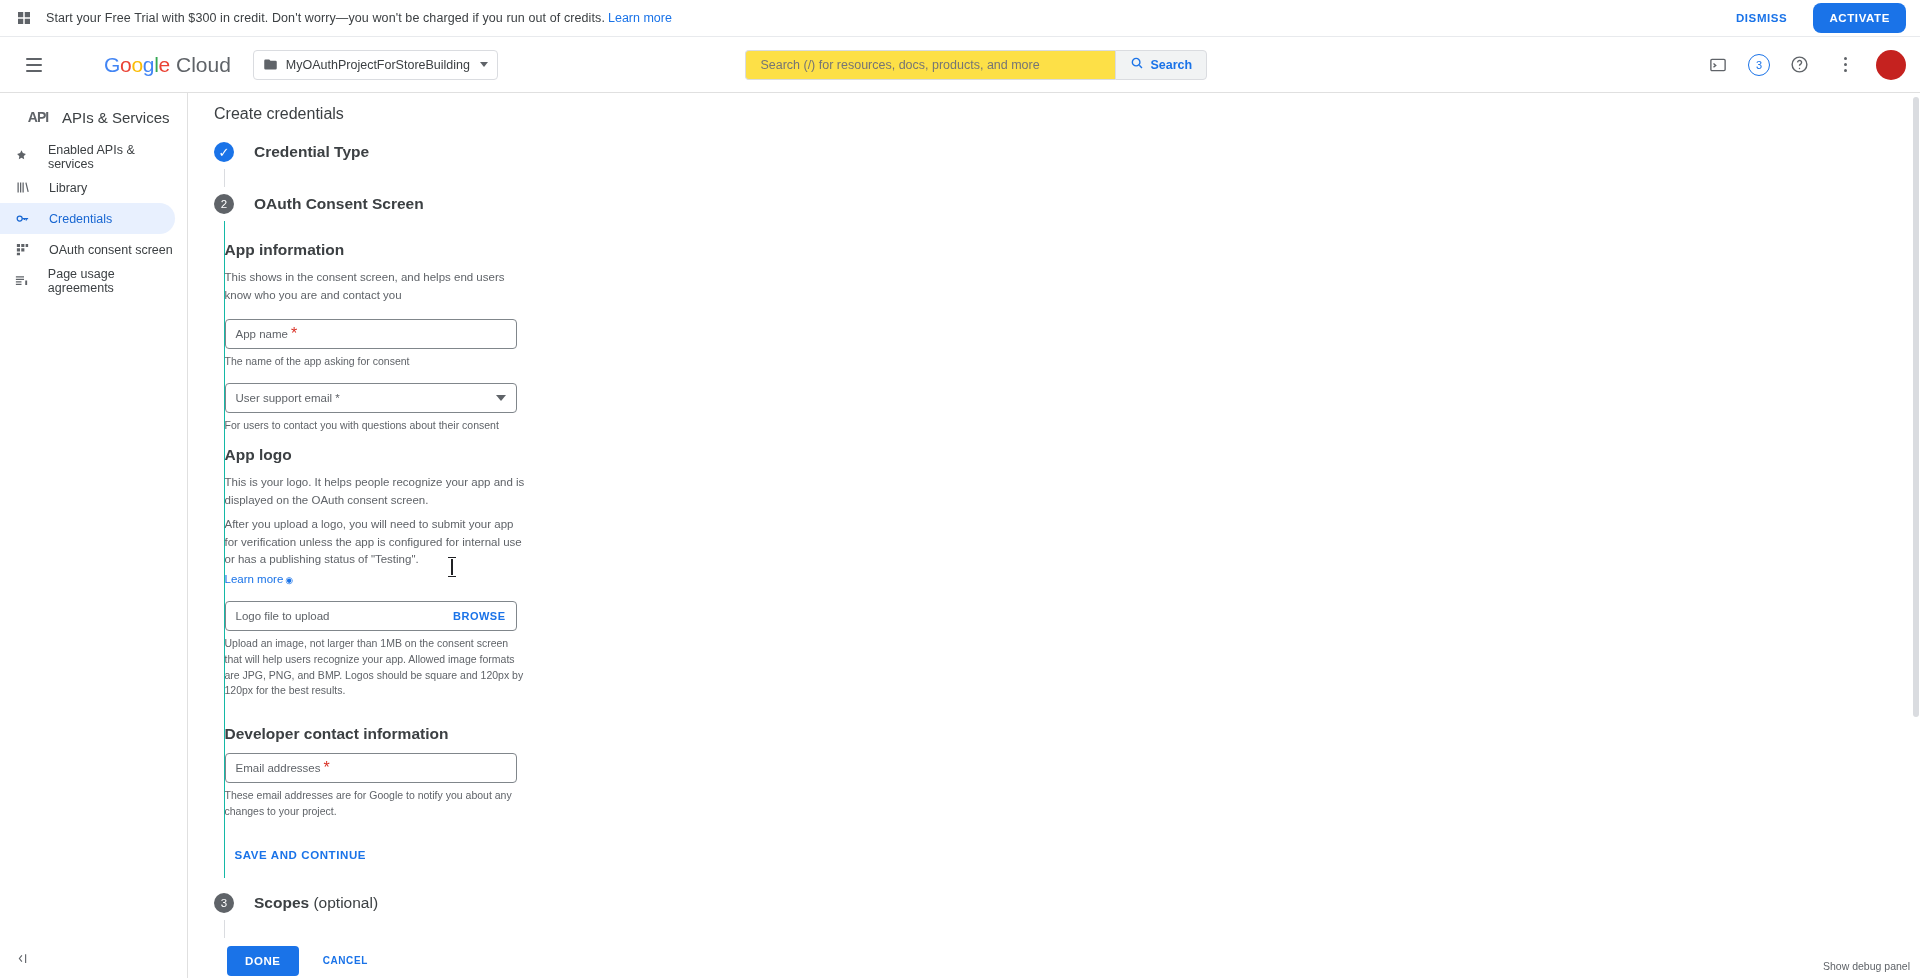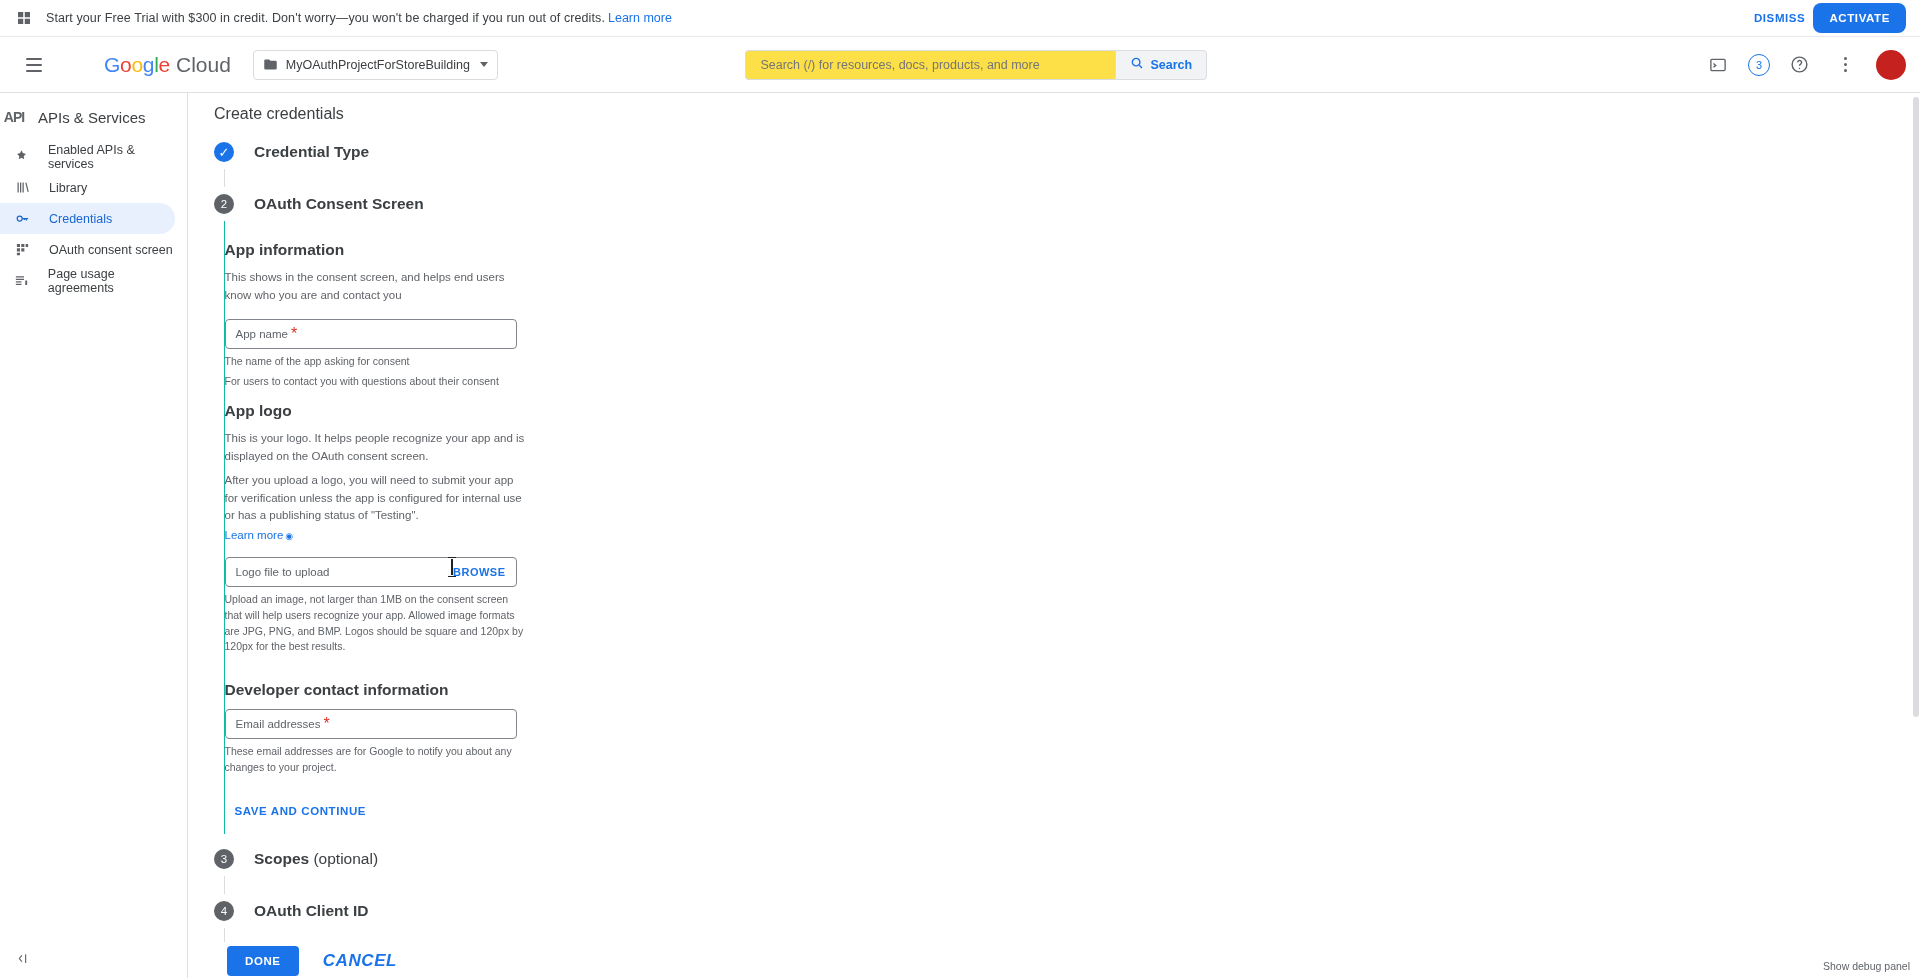--- a/index.html
+++ b/index.html
@@ -21,21 +21,21 @@
     display: flex; align-items: center;
     padding: 0 14px;
     font-size: 12.5px;
   }
   .trial-icon {
     width: 20px; height: 20px; margin-right: 12px;
     color: #5f6368; display: flex; align-items: center; justify-content: center;
   }
   .trial-text { color: #3c4043; font-size: 12.5px; letter-spacing: 0.1px; }
   .trial-link { color: #1a73e8; text-decoration: none; margin-left: 3px; }
-  .trial-actions { margin-left: auto; display: flex; align-items: center; }
+  .trial-actions { margin-left: auto; display: flex; align-items: center; gap: 18px; }
   .btn-dismiss {
     background: transparent; border: none; color: #1a73e8;
     font-size: 11.5px; font-weight: bold; letter-spacing: 0.6px;
     cursor: pointer; padding: 6px 8px;
   }
   .btn-activate {
     background: #1a73e8; border: none; color: #fff;
     font-size: 11.5px; font-weight: bold; letter-spacing: 0.6px;
     padding: 9px 16px; border-radius: 8px; cursor: pointer;
   }
@@ -102,21 +102,21 @@
   }
   .dots { display: flex; flex-direction: column; gap: 3px; align-items: center; }
   .dots i { width: 3px; height: 3px; background: #5f6368; border-radius: 50%; display: block; }
 
   
   .sidebar {
     position: absolute; top: 93px; left: 0; width: 188px; bottom: 0;
     background: #fff; border-right: 1px solid #e0e0e0;
   }
   .sidebar-title {
-    display: flex; align-items: center; height: 48px; padding-left: 2px; gap: 12px;
+    display: flex; align-items: center; height: 48px; padding-left: 26px; gap: 12px;
   }
   .api-logo {
     width: 24px; height: 20px; color: #5f6368; font-size: 14px; letter-spacing: -1px;
     display: flex; align-items: center; justify-content: center; font-weight: bold;
   }
   .sidebar-title-text { font-size: 15px; color: #3c4043; }
   .nav-item {
     display: flex; align-items: center; gap: 18px; height: 31px;
     padding-left: 14px; font-size: 12.5px; color: #3c4043; cursor: pointer;
     border-radius: 0 16px 16px 0; margin-right: 12px;
@@ -182,21 +182,21 @@
     position: absolute; left: 189px; right: 0; bottom: 0; height: 36px;
     background: #fff; display: flex; align-items: center; padding-left: 38px; gap: 16px;
     border-top: 1px solid transparent;
   }
   .btn-done {
     background: #1a73e8; color: #fff; border: none; border-radius: 4px;
     font-size: 11.5px; font-weight: bold; letter-spacing: 0.6px; padding: 9px 18px; cursor: pointer;
   }
   .btn-cancel {
     background: transparent; color: #1a73e8; border: none;
-    font-size: 17px; font-weight: bold; letter-spacing: 0.6px; padding: 9px 8px; cursor: pointer; font-style: italic;
+    font-size: 10px; font-weight: bold; letter-spacing: 0.6px; padding: 9px 8px; cursor: pointer;
   }
   .debug-link {
     position: absolute; right: 10px; bottom: 6px; font-size: 10.5px; color: #5f6368; cursor: pointer;
   }
   .scrollbar {
     position: absolute; right: 0; top: 93px; width: 8px; bottom: 0; background: #fff;
   }
   .scrollbar .thumb {
     position: absolute; top: 4px; left: 1px; width: 6px; height: 620px;
     background: #dadce0; border-radius: 3px;
@@ -372,20 +372,24 @@
         
         <div class="section-title">App information</div>
         <div class="section-desc">This shows in the consent screen, and helps end users know who you are and contact you</div>
 
         <div class="field">
           <span class="field-label">App name</span>
           <span class="req">*</span>
         </div>
         <div class="helper">The name of the app asking for consent</div>
 
+        <div class="field">
+          <span class="field-label">User support email *</span>
+          <span class="caret"></span>
+        </div>
         <div class="helper">For users to contact you with questions about their consent</div>
 
         
         <div class="section-title">App logo</div>
         <div class="section-desc">This is your logo. It helps people recognize your app and is displayed on the OAuth consent screen.</div>
         <div class="section-desc" style="margin-top:6px;">After you upload a logo, you will need to submit your app for verification unless the app is configured for internal use or has a publishing status of "Testing".</div>
         <a class="link" href="#"><span>Learn more</span><span class="ext">◉</span></a>
 
         <div class="field">
           <span class="field-label">Logo file to upload</span>

